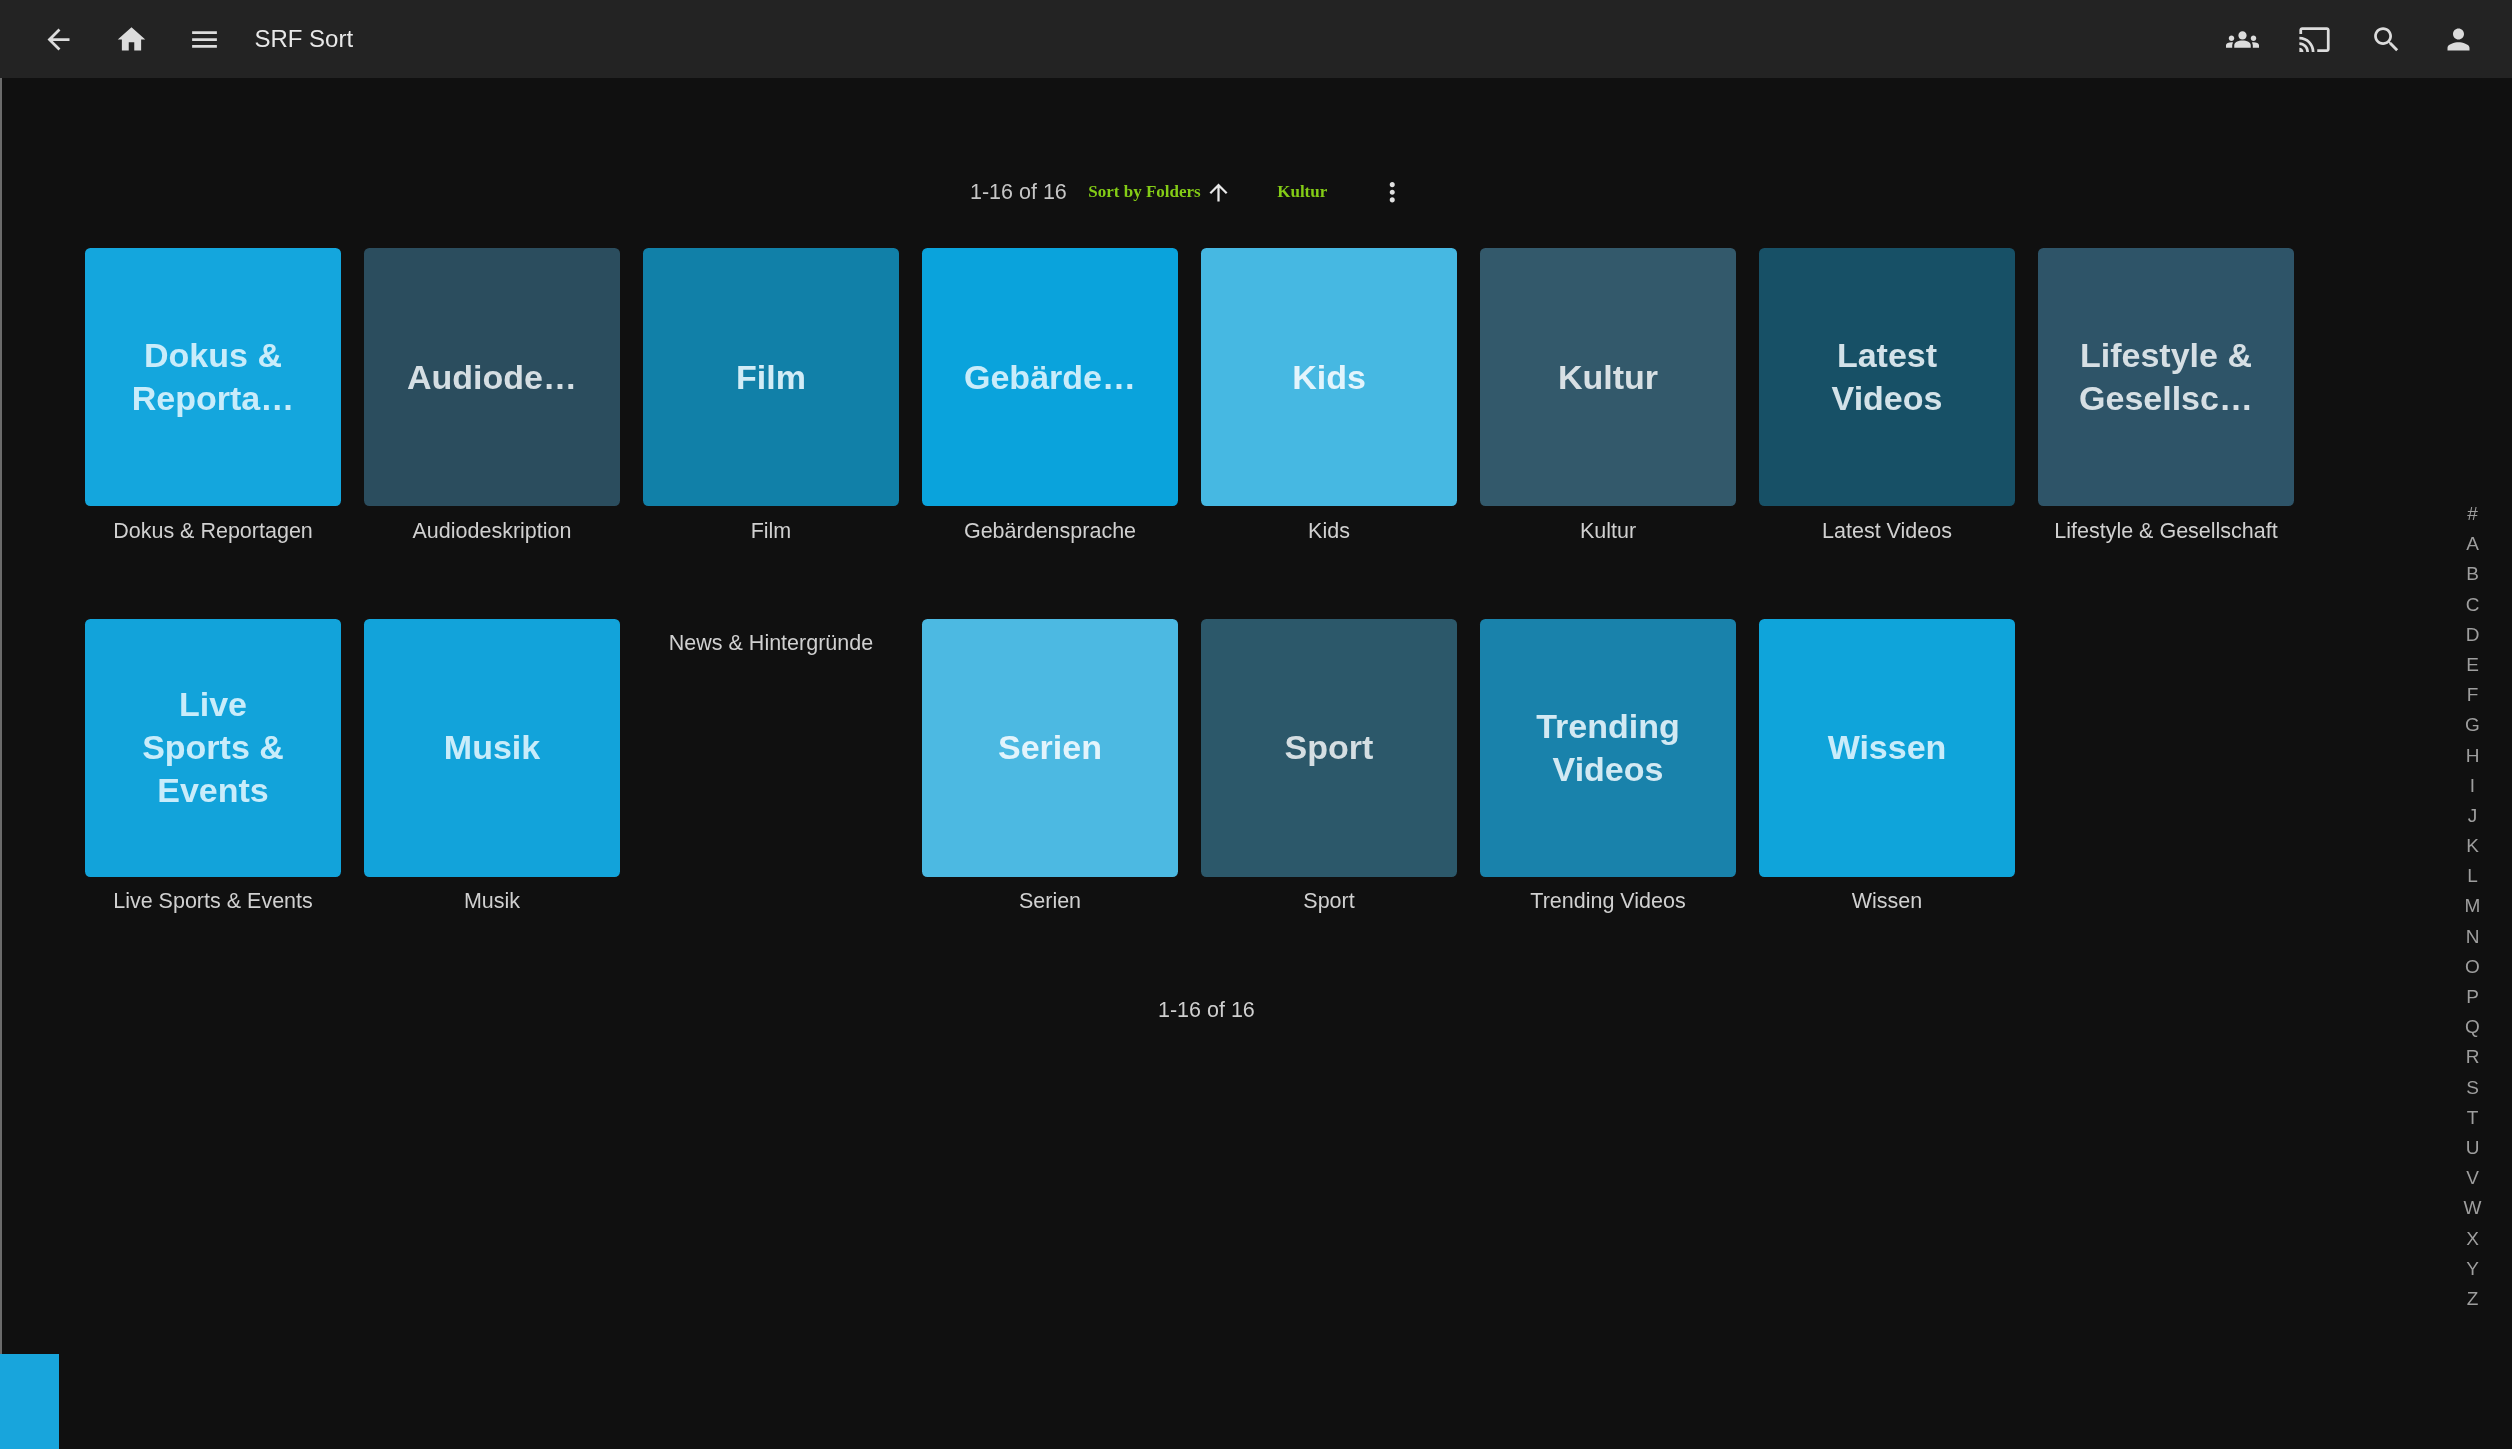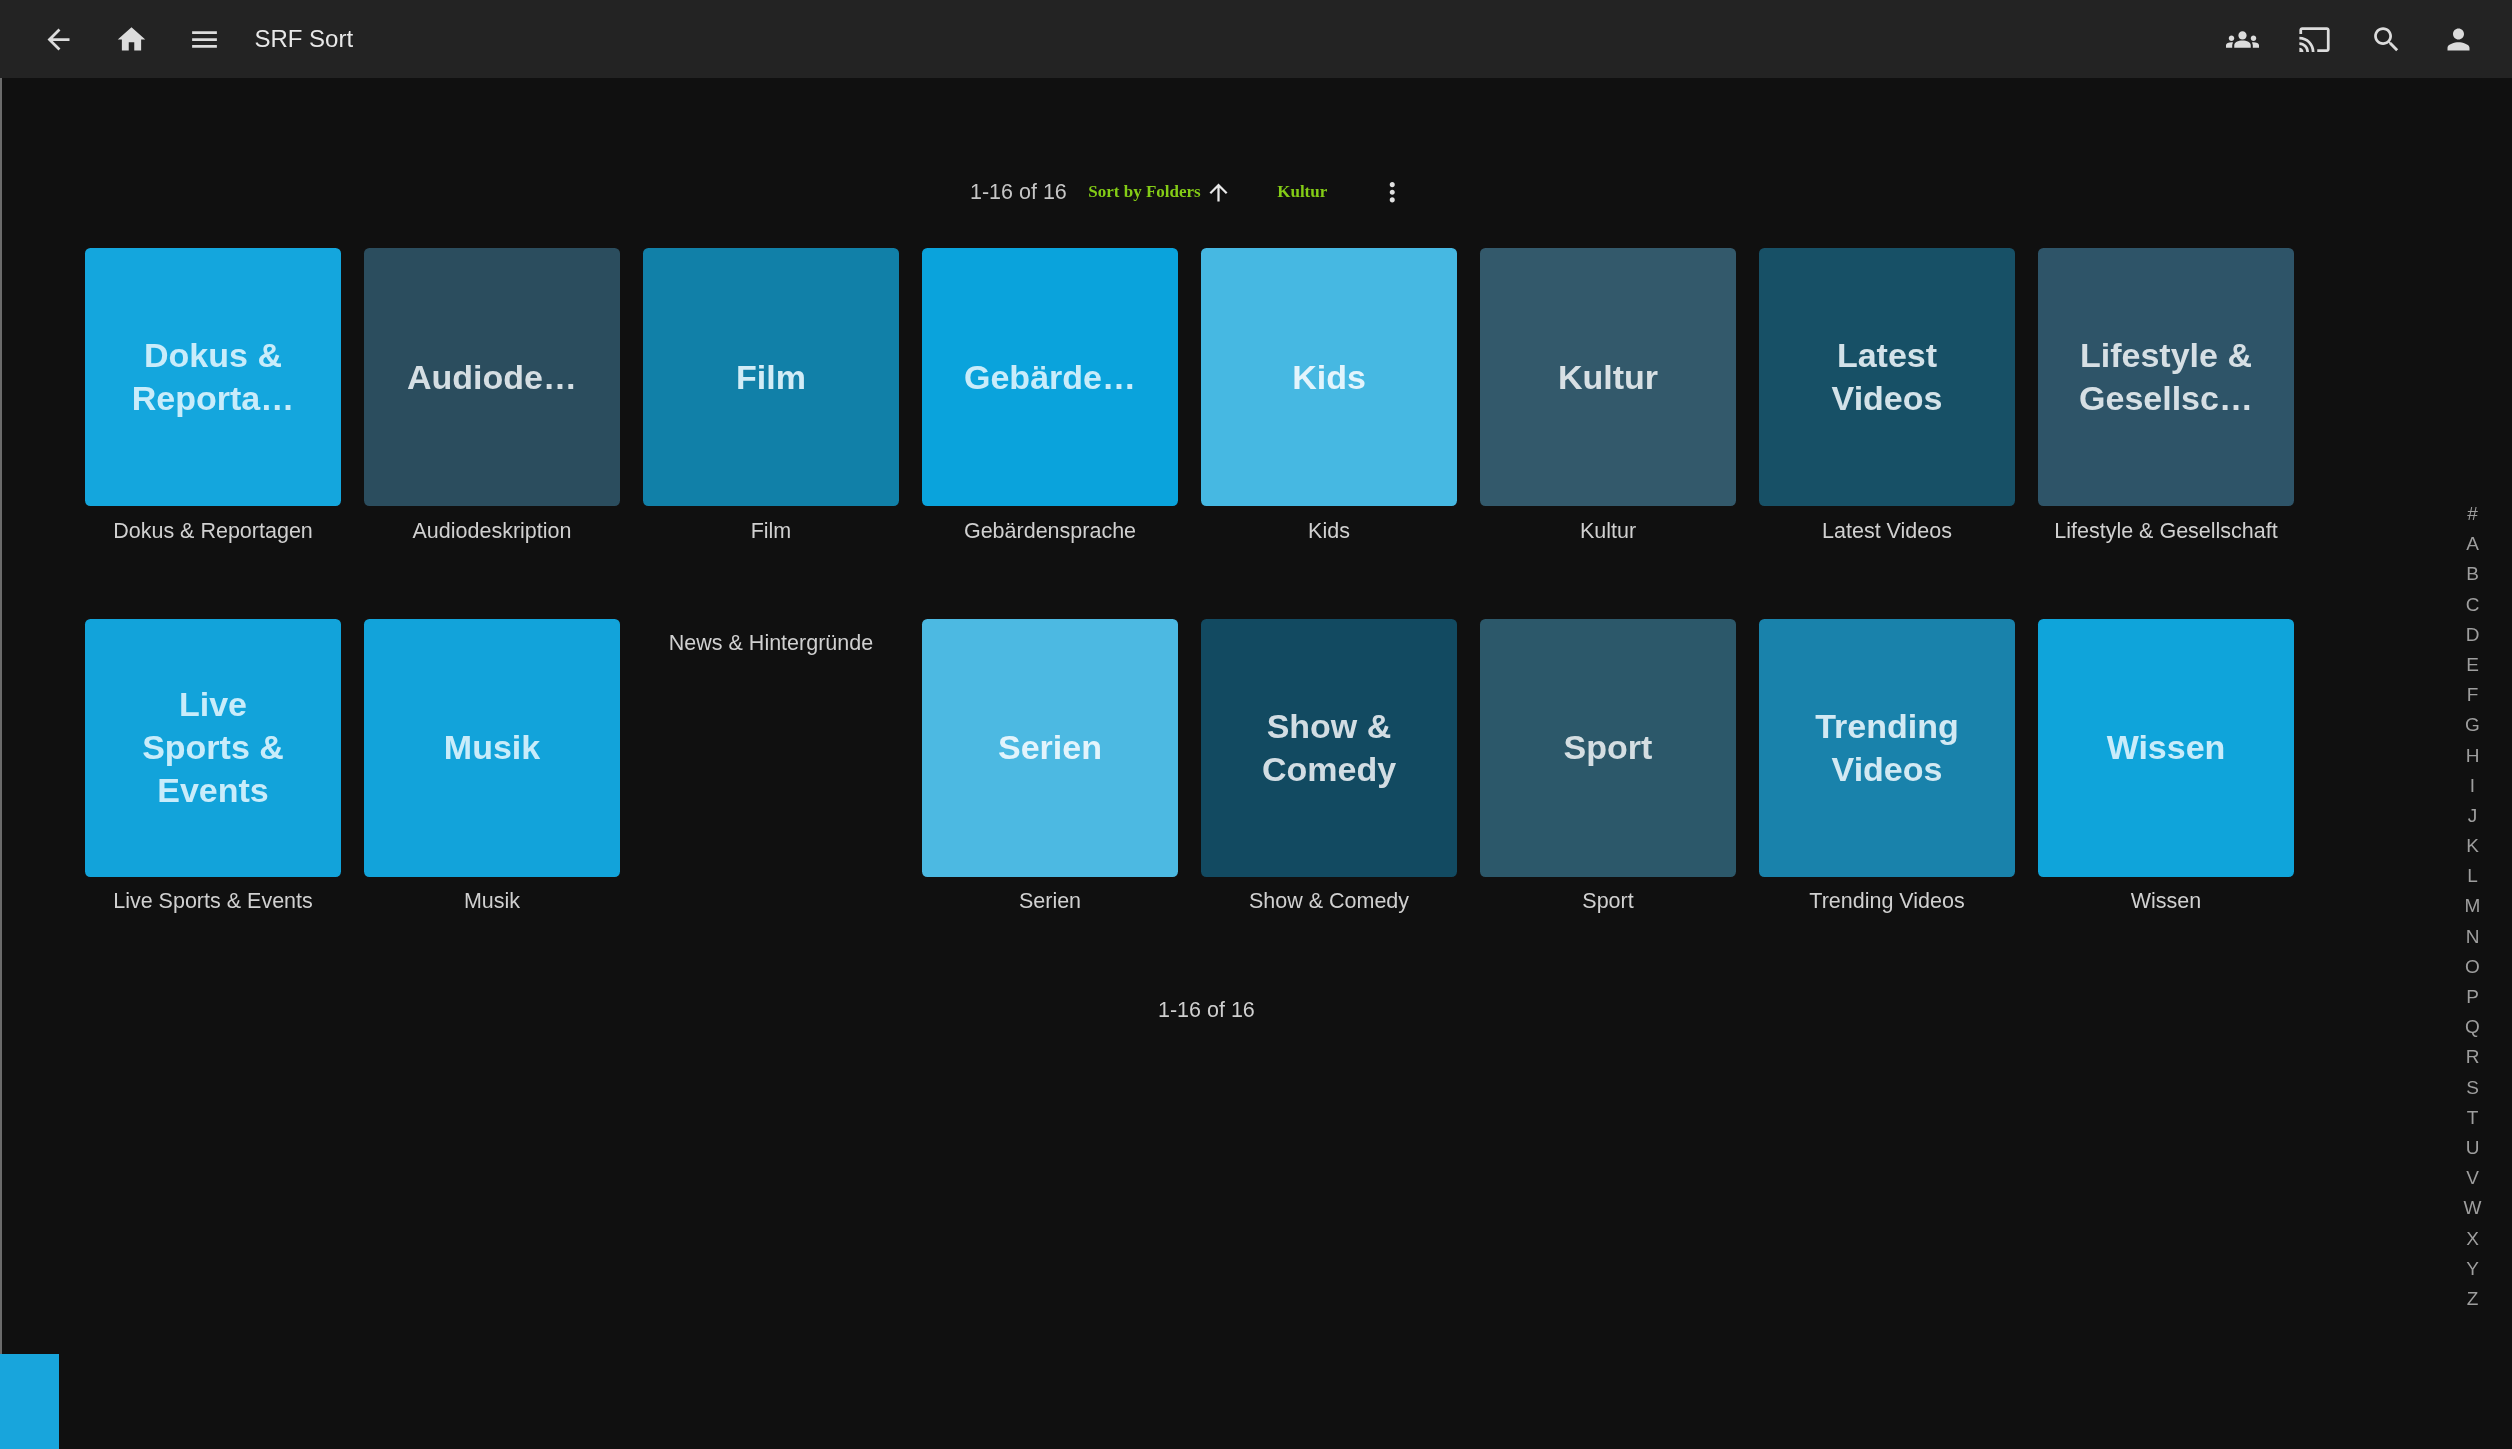--- a/index.html
+++ b/index.html
@@ -228,27 +228,20 @@
     <div class="caption" style="color: rgb(208, 208, 208);">News &amp; Hintergründe</div>
   </div>
 
   <div class="cell">
     <button class="tile" style="background: rgb(76, 185, 226);">
       <span class="tile-label" style="color: rgb(227, 244, 252);">Serien</span>
     </button>
     <div class="caption" style="color: rgb(208, 208, 208);">Serien</div>
   </div>
 
-  <div class="cell">
-    <button class="tile" style="background: rgb(18, 74, 97);">
-      <span class="tile-label" style="color: rgb(210, 221, 227);">Show &amp;
-Comedy</span>
-    </button>
-    <div class="caption" style="color: rgb(208, 208, 208);">Show &amp; Comedy</div>
-  </div>
 
   <div class="cell">
     <button class="tile" style="background: rgb(44, 88, 106);">
       <span class="tile-label" style="color: rgb(213, 222, 226);">Sport</span>
     </button>
     <div class="caption" style="color: rgb(208, 208, 208);">Sport</div>
   </div>
 
   <div class="cell">
     <button class="tile" style="background: rgb(25, 130, 171);">

